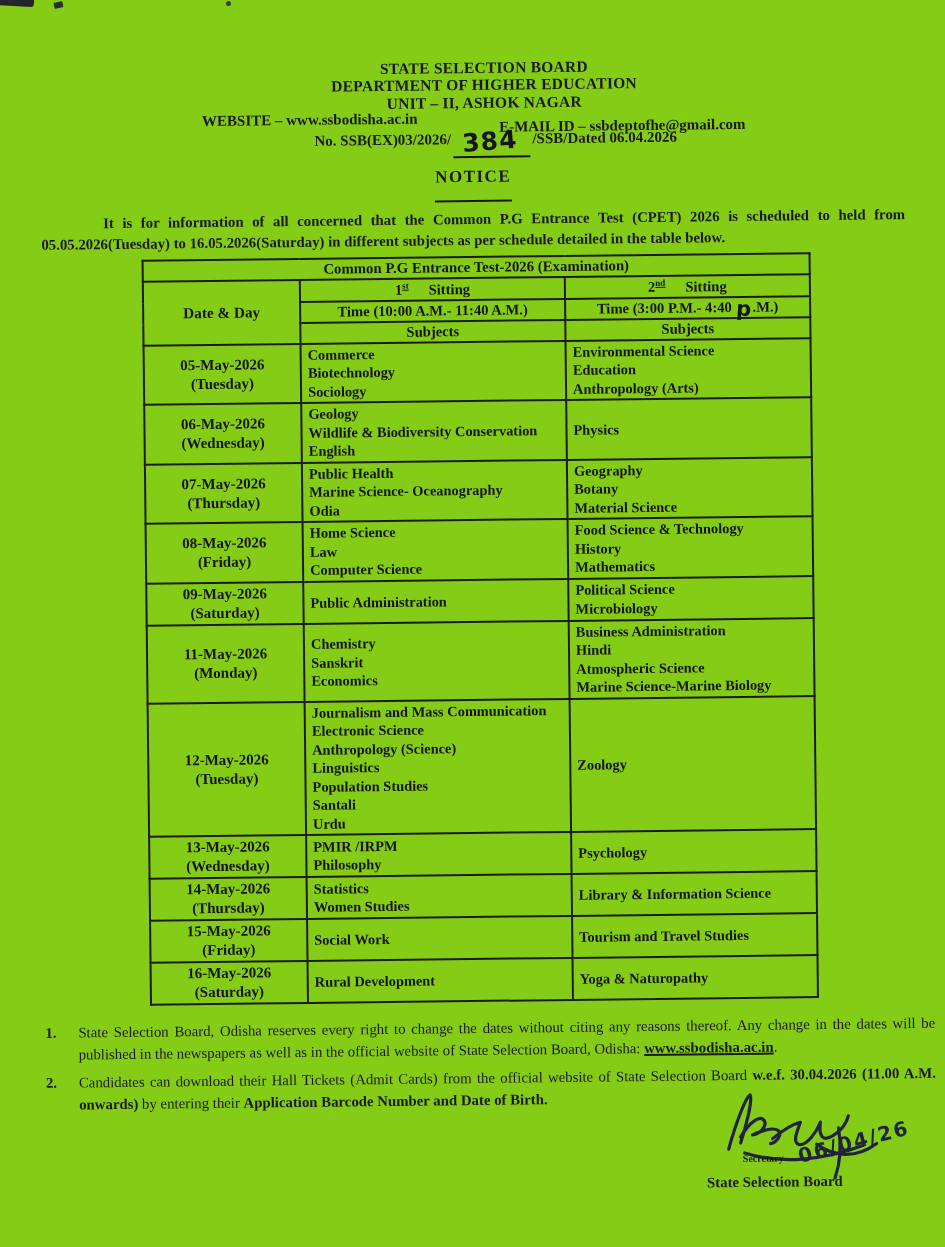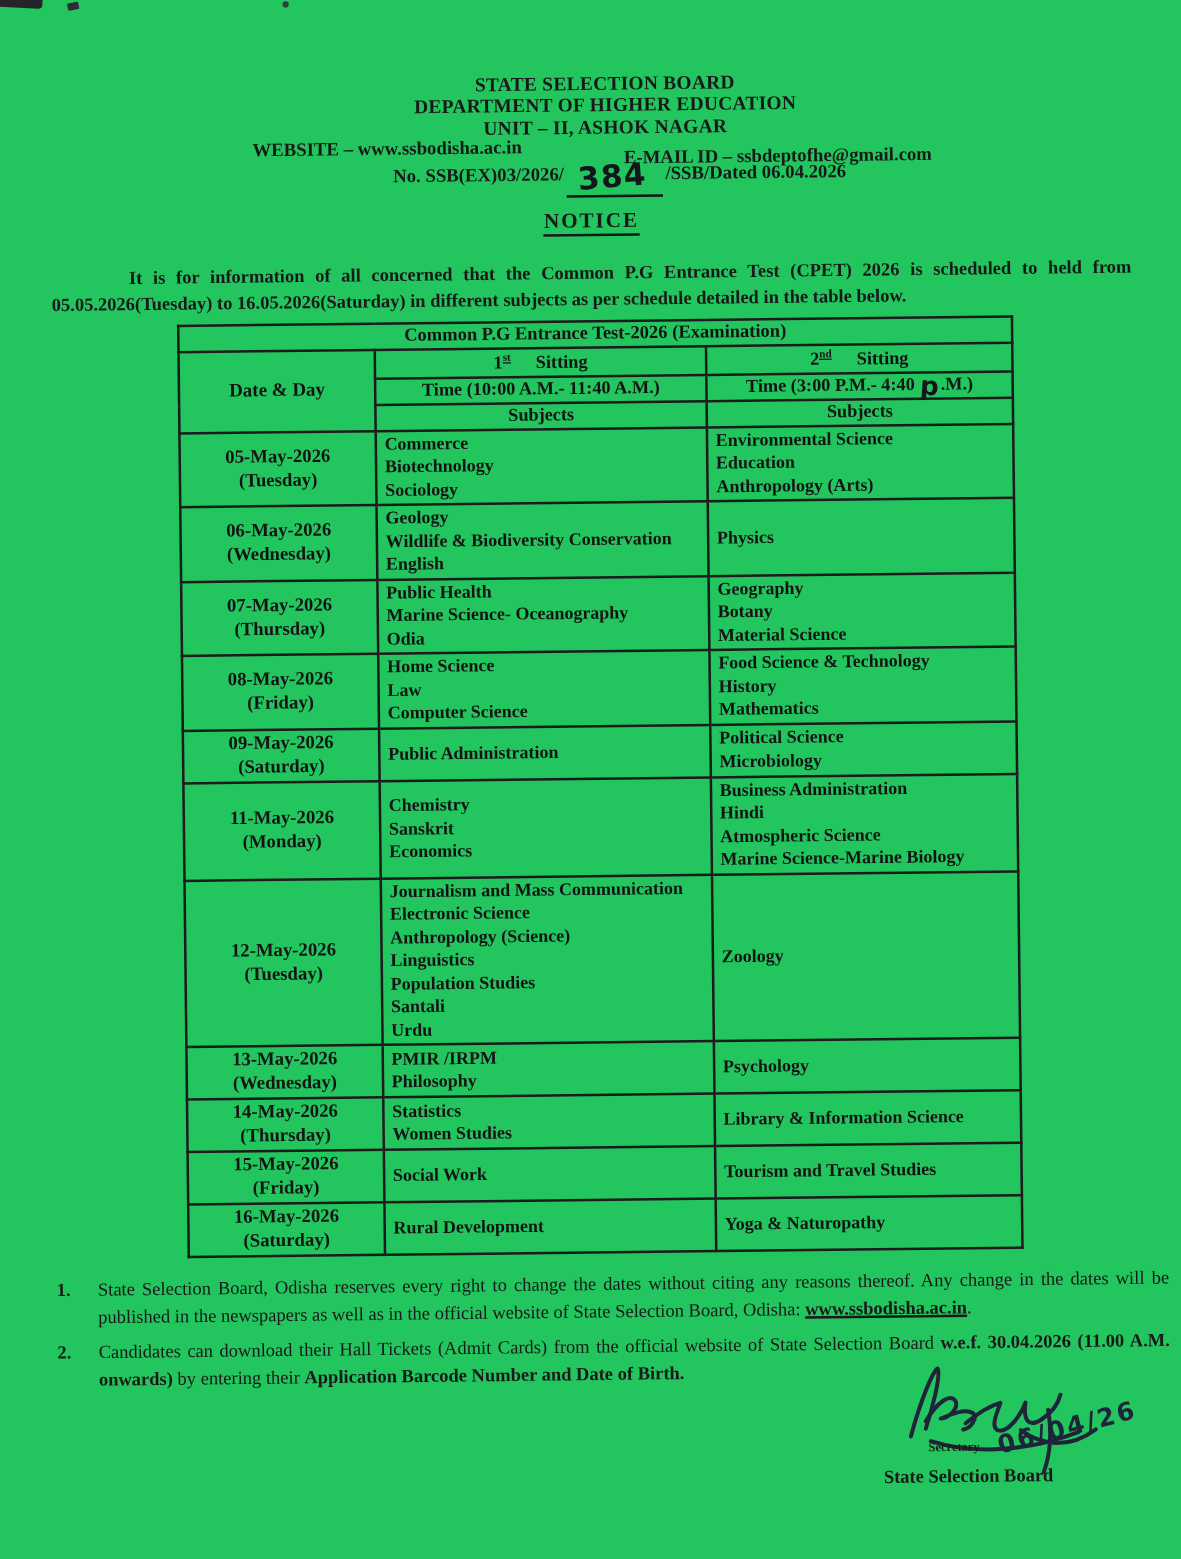--- a/index.html
+++ b/index.html
@@ -1,18 +1,18 @@
 <!DOCTYPE html>
 <html><head>
 <meta charset="utf-8">
 <style>
   html, body { margin:0; padding:0; background:#ffffff; }
   .page {
     position:relative; width:945px; height:1247px;
-    background:#22c55e; overflow:hidden;
+    background:#84cc16; overflow:hidden;
     font-family:"Liberation Serif", serif; color:#191919;
   }
   .content { position:absolute; left:0; top:0; width:945px; height:1247px;
     transform:rotate(-0.65deg); transform-origin:50% 45%; }
 
   
   .art1 { position:absolute; left:-8px; top:-3px; width:42px; height:9px;
     background:#24242a; border-radius:3px; transform:rotate(3deg); }
   .art2 { position:absolute; left:226px; top:1px; width:5px; height:5px;
     background:#3a3a44; border-radius:50%; }
@@ -27,21 +27,21 @@
   .email-line   { position:absolute; left:504px; top:119px; font-weight:bold; font-size:15px; }
   .ref-line { position:absolute; left:0; top:131px; width:100%; text-align:center;
     padding-left:56px; box-sizing:border-box; font-weight:bold; font-size:15px; white-space:nowrap; }
   .hand-ref-wrap { display:inline-block; border-bottom:2.5px solid #15151c;
     padding:0 13px 1px 9px; margin:0 2px; height:24px; line-height:22px; vertical-align:-6px; }
   .hand-ref { font-family:"DejaVu Sans", sans-serif; font-size:25px; font-weight:bold;
     color:#15151c; display:inline-block; transform:rotate(-4deg); letter-spacing:1px; }
 
   .notice-title { position:absolute; top:167px; width:100%; text-align:center; padding-left:10px; box-sizing:border-box; }
   .notice-title span { font-weight:bold; font-size:17px; letter-spacing:1.5px;
-    border-bottom:2.5px solid #191919; padding-bottom:1px; }
+    border-bottom:2.5px solid #191919; padding-bottom:14px; }
 
   .intro { position:absolute; left:45px; top:194px; width:864px;
     font-weight:bold; font-size:14.8px; line-height:21px; text-align:justify; text-indent:62px; }
 
   
   .schedule-table { position:absolute; left:145px; top:256px; width:667px;
     border-collapse:collapse; table-layout:fixed; }
   .schedule-table th, .schedule-table td {
     border:2px solid #1c1c1c; font-weight:bold; color:#141414;
     padding:1px 6px; box-sizing:border-box; vertical-align:middle; }

